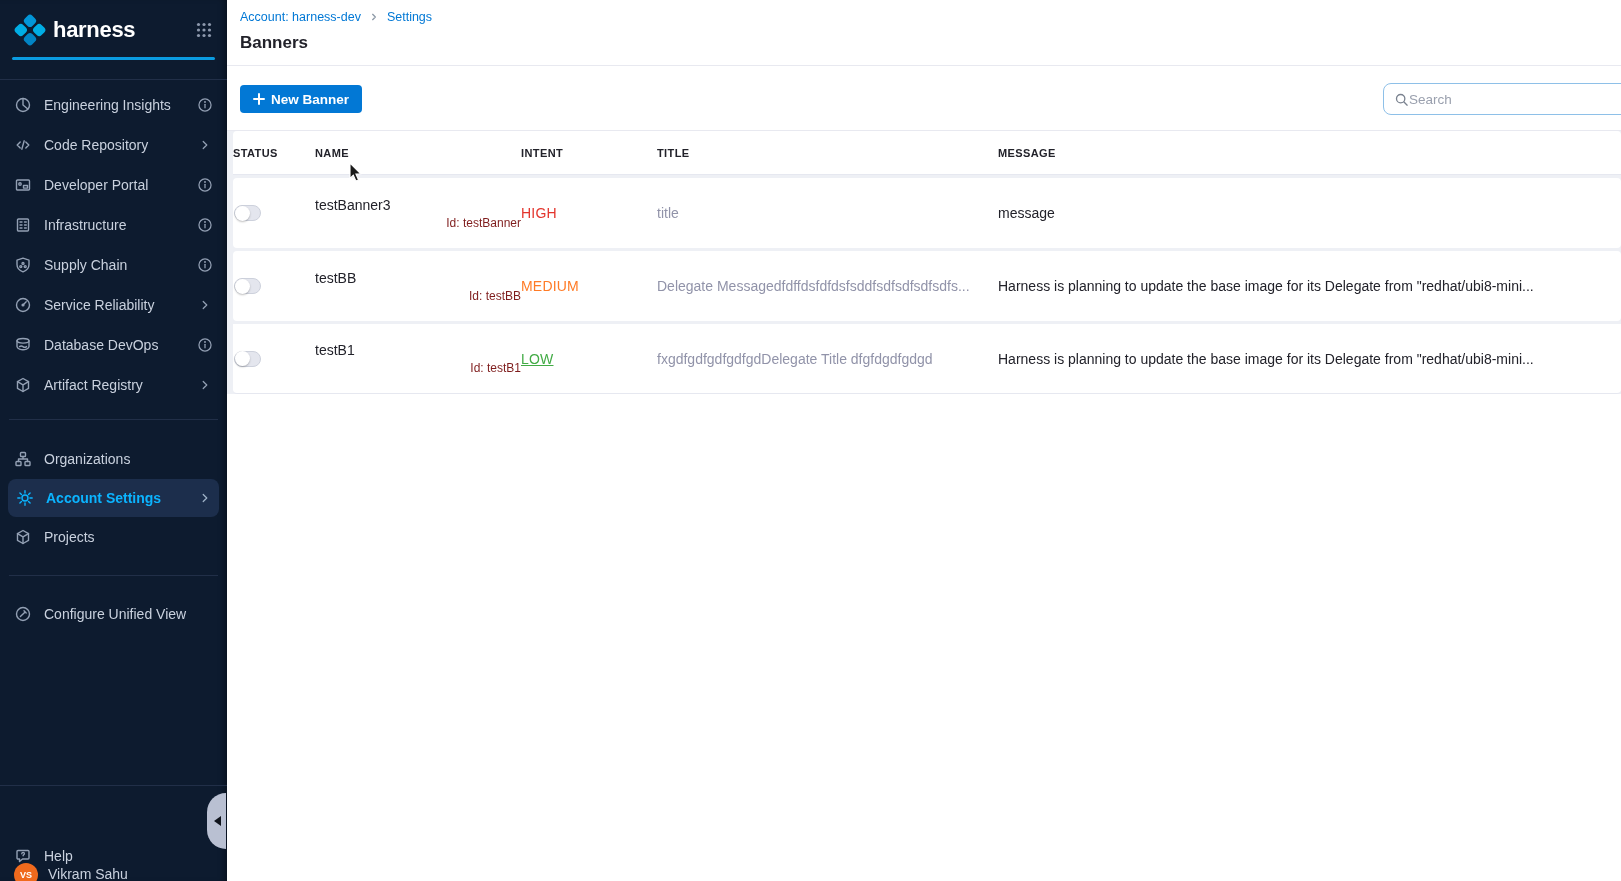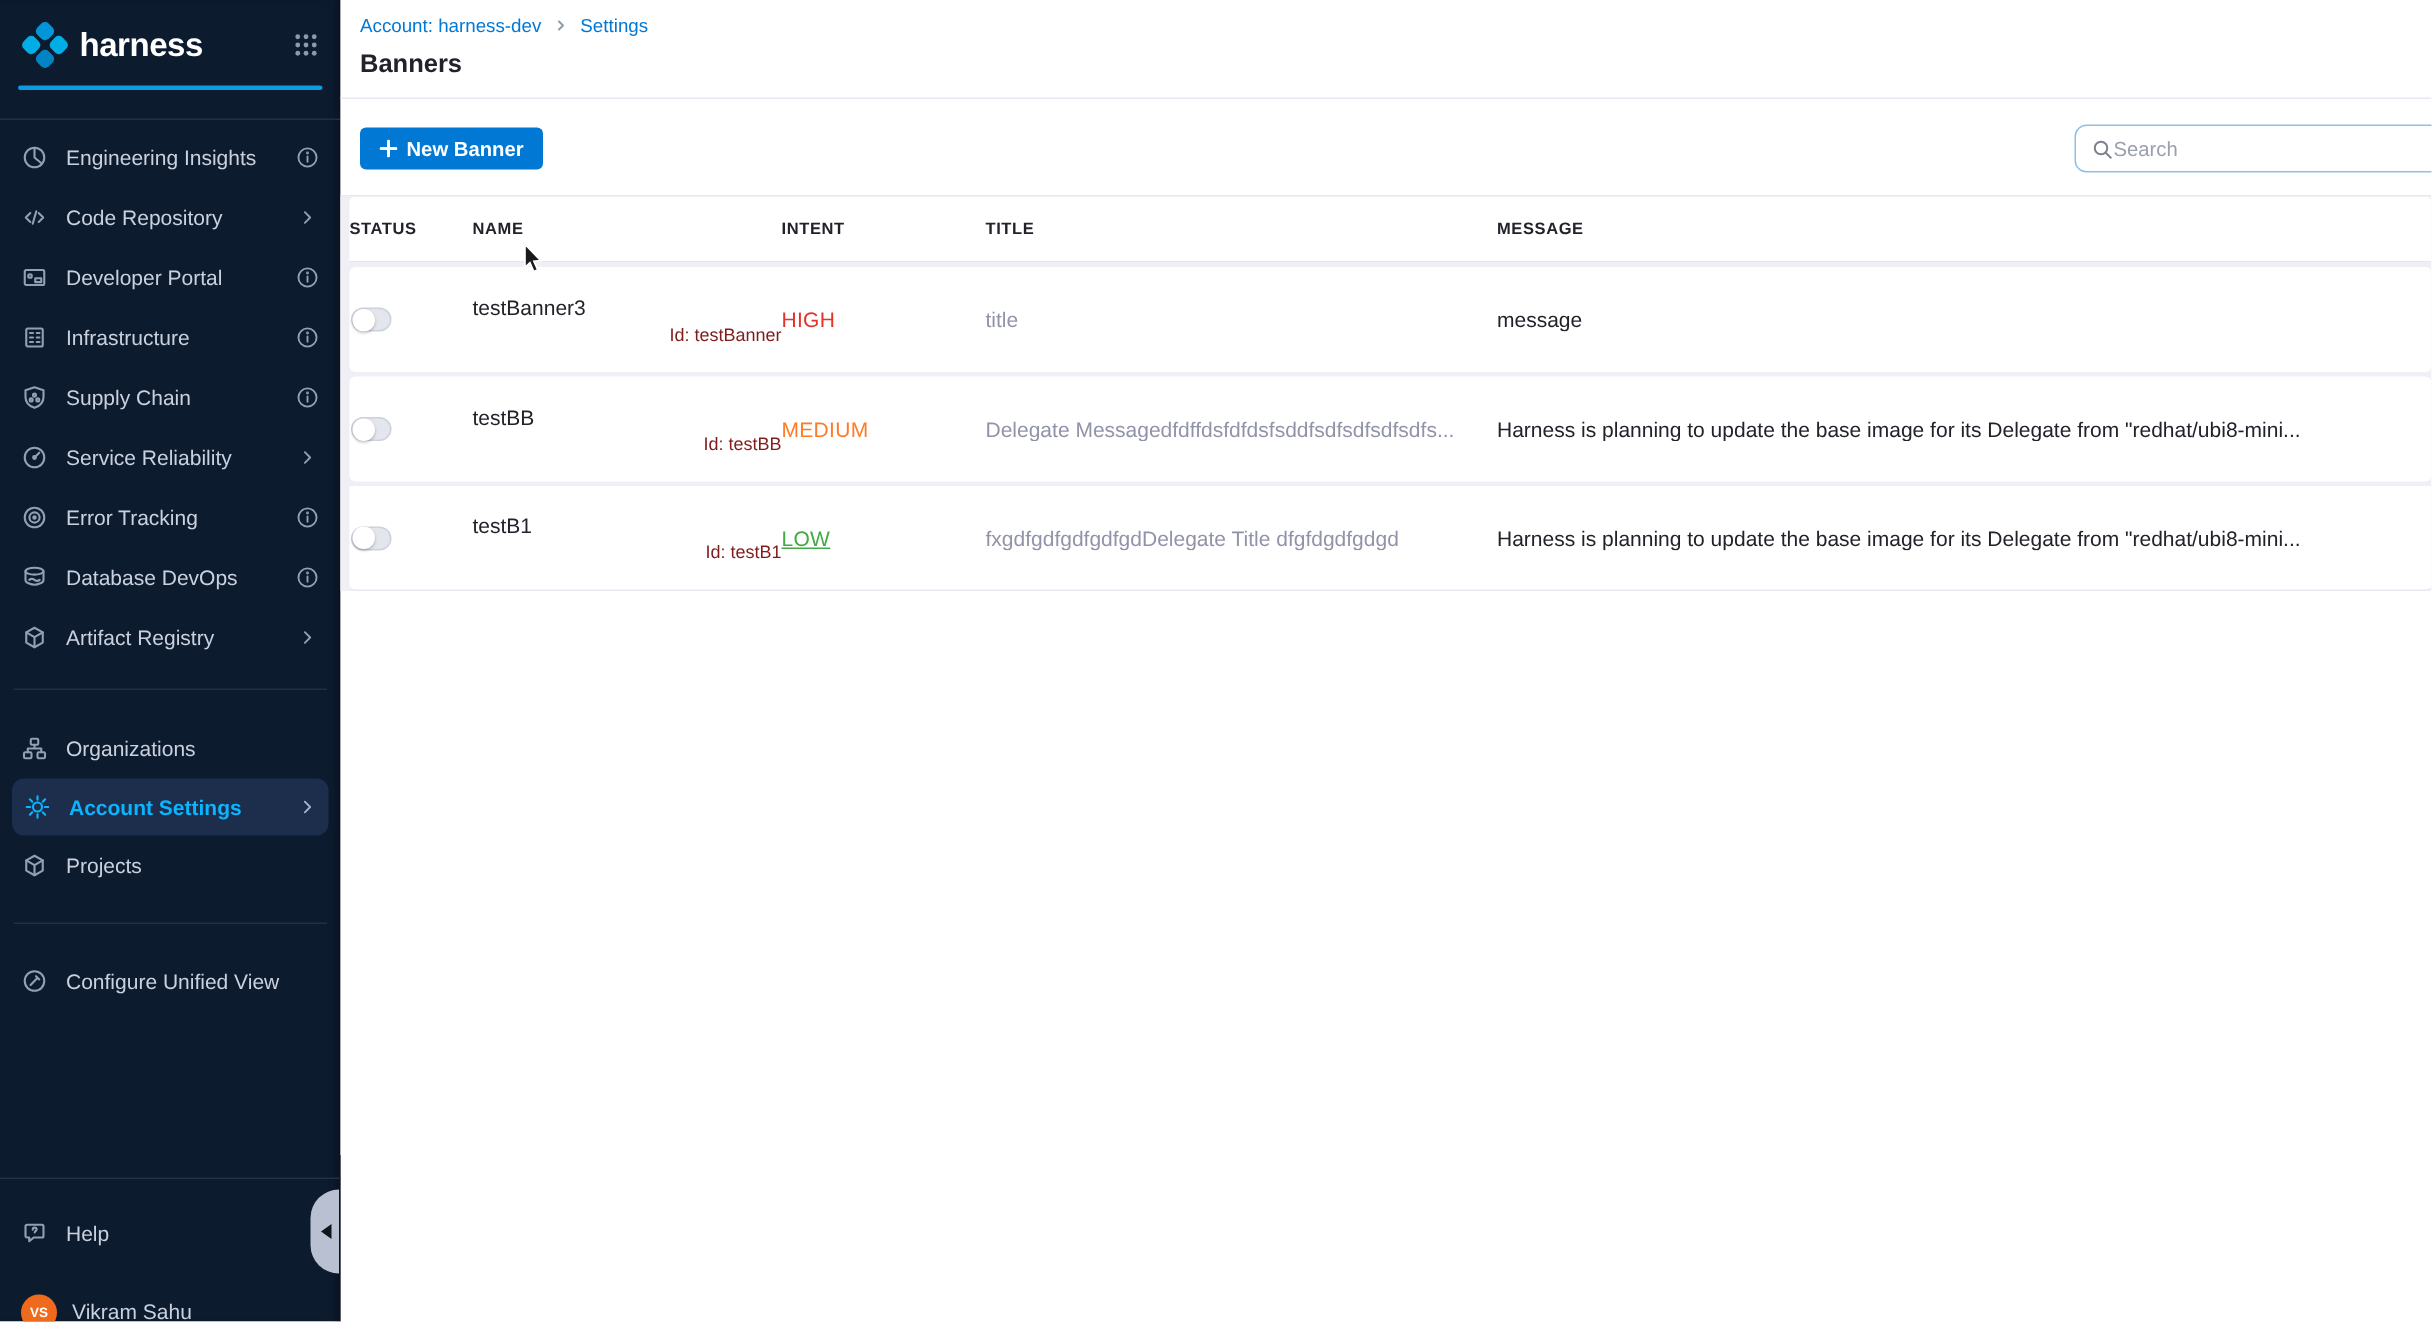--- a/index.html
+++ b/index.html
@@ -212,37 +212,20 @@
         <span class="lbl">Service Reliability</span>
         <span class="aff">
           <svg class="ic" width="16" height="16" viewBox="0 0 18 18">
               <path d="M7 5l4 4-4 4"></path>
             </svg>
           </span>
       </div>
       <div class="nav-item">
         <span class="icn">
           <svg class="ic" width="18" height="18" viewBox="0 0 18 18">
-              <circle cx="9" cy="9" r="6.5"></circle>
-              <circle cx="9" cy="9" r="3.4"></circle>
-              <circle cx="9" cy="9" r=".8" fill="#93a0b4"></circle>
-            </svg>
-          </span>
-        <span class="lbl">Error Tracking</span>
-        <span class="aff">
-          <svg class="ic" width="16" height="16" viewBox="0 0 18 18">
-              <circle cx="9" cy="9" r="6.8"></circle>
-              <path d="M9 8.2v4"></path>
-              <circle cx="9" cy="5.6" r=".4" fill="#93a0b4"></circle>
-            </svg>
-          </span>
-      </div>
-      <div class="nav-item">
-        <span class="icn">
-          <svg class="ic" width="18" height="18" viewBox="0 0 18 18">
               <ellipse cx="9" cy="4.8" rx="6" ry="2.3"></ellipse>
               <path d="M3 4.8v5.8c0 2.3 4.5 3.2 6 3.2s6-.9 6-3.2V4.8"></path>
               <path d="M5.5 10.6c1.1-.9 2.3-.9 3.5 0s2.4.9 3.5 0"></path>
             </svg>
           </span>
         <span class="lbl">Database DevOps</span>
         <span class="aff">
           <svg class="ic" width="16" height="16" viewBox="0 0 18 18">
               <circle cx="9" cy="9" r="6.8"></circle>
               <path d="M9 8.2v4"></path>
@@ -316,21 +299,21 @@
         <svg class="ic" width="18" height="18" viewBox="0 0 18 18">
             <circle cx="9" cy="9" r="6.5"></circle>
             <path d="M6.4 11.6l4.2-4.2M10 5.8l2.2 2.2"></path>
           </svg>
         </span>
       <span class="lbl">Configure Unified View</span>
     </div>
 
     <div style="position:absolute; left:0; top:785px; width:227px; border-top:1px solid #212f48;"></div>
 
-    <div class="nav-item" style="position:absolute; left:0; top:802px; width:206px;">
+    <div class="nav-item" style="position:absolute; left:0; top:836px; width:206px;">
       <span class="icn">
         <svg class="ic" width="18" height="18" viewBox="0 0 18 18">
             <path d="M4 3.5h10a1 1 0 011 1V11a1 1 0 01-1 1H8.5L5.5 14.5V12H4a1 1 0 01-1-1V4.5a1 1 0 011-1z"></path>
             <path d="M7.8 6.8c0-.8.6-1.4 1.3-1.4s1.3.5 1.3 1.3c0 1-1.3 1.1-1.3 2"></path>
           </svg>
         </span>
       <span class="lbl">Help</span>
     </div>
 
     <div class="user-row" style="position:absolute; left:0; top:853px; width:227px;">

